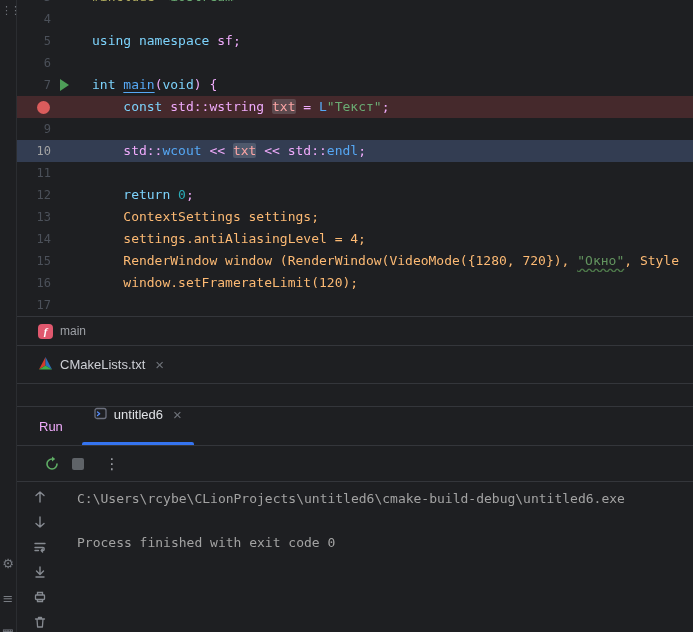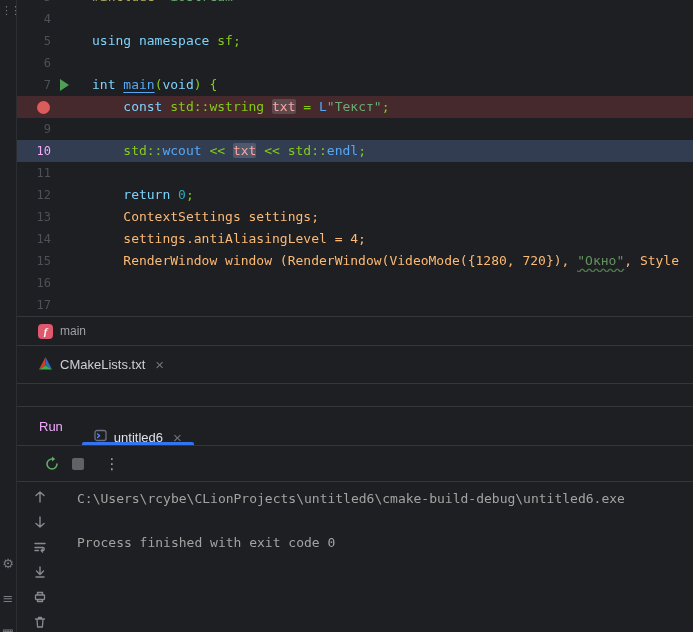--- a/index.html
+++ b/index.html
@@ -13,54 +13,54 @@
   .stripe-bottom { position:absolute; bottom:-8px; left:0; width:16px; display:flex; flex-direction:column; align-items:center; gap:22px; color:#787C83; font-family:"DejaVu Sans",sans-serif; font-size:13px; line-height:1; }
 
   .main { flex:1; min-width:0; display:flex; flex-direction:column; }
 
   
   .editor { height:316px; overflow:hidden; font-family:"DejaVu Sans Mono",monospace; font-size:13px; }
   .code-lines { margin-top:-14px; }
   .line { display:flex; height:22px; line-height:22px; white-space:pre; padding-left:2px; }
   .line.bp  { background:#45292C; }
   .line.cur { background:#333D52; }
-  .line.cur .ln { color:#f0abfc; }
+  .line.cur .ln { color:#a3a3a3; }
   .ln { width:32px; flex:none; display:flex; justify-content:flex-end; align-items:center; color:#4B5059; font-size:12px; }
   .bp-dot { width:13px; height:13px; border-radius:50%; background:#DB5C5C; margin-right:1px; }
   .gslot { width:41px; flex:none; position:relative; }
   .run-arrow { position:absolute; left:9px; top:5px; width:0; height:0;
                border-left:9px solid #4E9E58; border-top:6px solid transparent; border-bottom:6px solid transparent; }
   .code { flex:1; overflow:hidden; }
   .tk-kw  { color:#7dd3fc; }
   .tk-dir { color:#B3AE60; }
   .tk-str { color:#6AAB73; }
   .tk-num { color:#2AACB8; }
   .tk-fn  { color:#56A8F5; }
   .tk-fnu { color:#56A8F5; text-decoration:underline; text-underline-offset:3px; }
-  .tk-pl  { color:#84cc16; }
+  .tk-pl  { color:#f0abfc; }
   .tk-dead { color:#fdba74; }
   .tk-dstr { color:#63945F; text-decoration:underline wavy #4E7A4A; text-underline-offset:3px; }
   .tk-hl  { background:rgba(180,190,200,0.22); border-radius:2px; color:#fca5a5; }
 
   
   .breadcrumbs { height:29px; border-top:1px solid #34363B; display:flex; align-items:center; padding-left:21px; }
   .fn-icon { width:15px; height:15px; border-radius:4px; background:#E0586E; color:#FFF;
              font:italic bold 11px "Liberation Serif",serif; display:flex; align-items:center; justify-content:center; }
   .crumb-label { margin-left:7px; color:#9DA0A6; font-size:12px; }
 
   
   .tabbar { height:38px; border-top:1px solid #34363B; display:flex; align-items:center; }
   .tab { display:flex; align-items:center; gap:7px; padding:0 10px 0 21px; font-size:13px; color:#CED0D6; }
   .tab-close { color:#6F737A; font-size:15px; line-height:1; margin-left:3px; }
   .empty-split { height:23px; border-top:1px solid #34363B; }
 
   
   .run-header { height:39px; border-top:1px solid #34363B; display:flex; align-items:center; }
   .run-title { margin-left:22px; color:#f0abfc; font-size:13px; }
-  .run-tab { margin-left:19px; position:relative; height:100%; display:flex; align-items:flex-end; gap:7px; padding:0 12px; color:#DFE1E5; font-size:13px; }
+  .run-tab { margin-left:19px; position:relative; height:100%; display:flex; align-items:flex-start; gap:7px; padding:0 12px; color:#DFE1E5; font-size:13px; }
   .run-tab::after { content:""; position:absolute; left:0; right:0; bottom:0; height:3px; background:#3574F0; border-radius:2px 2px 0 0; }
   .run-toolbar { height:36px; border-top:1px solid #34363B; display:flex; align-items:center; padding-left:22px; }
   .tb-btn { width:26px; height:26px; display:flex; align-items:center; justify-content:center; border-radius:4px; }
   .stop-sq { width:12px; height:12px; border-radius:2px; background:#5F6368; }
   .more-dots { color:#9DA0A6; font-family:"DejaVu Sans",sans-serif; font-size:15px; margin-left:8px; }
 
   
   .console { flex:1; display:flex; border-top:1px solid #34363B; overflow:hidden;
              font-family:"DejaVu Sans Mono",monospace; font-size:13px; line-height:22px; }
   .console-gutter { width:46px; flex:none; display:flex; flex-direction:column; align-items:center; gap:11px; padding-top:8px; }
@@ -93,21 +93,21 @@
           <div class="line"><span class="ln">6</span><span class="gslot"></span><span class="code"></span></div>
           <div class="line"><span class="ln">7</span><span class="gslot"><span class="run-arrow"></span></span><span class="code"><span class="tk-kw">int </span><span class="tk-fnu">main</span><span class="tk-pl">(</span><span class="tk-kw">void</span><span class="tk-pl">) {</span></span></div>
           <div class="line bp"><span class="ln"><span class="bp-dot"></span></span><span class="gslot"></span><span class="code"><span class="tk-pl">    </span><span class="tk-kw">const</span><span class="tk-pl"> std::wstring </span><span class="tk-hl">txt</span><span class="tk-pl"> = </span><span class="tk-fn">L</span><span class="tk-str">"Текст"</span><span class="tk-pl">;</span></span></div>
           <div class="line"><span class="ln">9</span><span class="gslot"></span><span class="code"></span></div>
           <div class="line cur"><span class="ln">10</span><span class="gslot"></span><span class="code"><span class="tk-pl">    std::</span><span class="tk-fn">wcout</span><span class="tk-pl"> &lt;&lt; </span><span class="tk-hl">txt</span><span class="tk-pl"> &lt;&lt; </span><span class="tk-pl">std::</span><span class="tk-fn">endl</span><span class="tk-pl">;</span></span></div>
           <div class="line"><span class="ln">11</span><span class="gslot"></span><span class="code"></span></div>
           <div class="line"><span class="ln">12</span><span class="gslot"></span><span class="code"><span class="tk-pl">    </span><span class="tk-kw">return </span><span class="tk-num">0</span><span class="tk-pl">;</span></span></div>
           <div class="line"><span class="ln">13</span><span class="gslot"></span><span class="code"><span class="tk-dead">    ContextSettings settings;</span></span></div>
           <div class="line"><span class="ln">14</span><span class="gslot"></span><span class="code"><span class="tk-dead">    settings.antiAliasingLevel = 4;</span></span></div>
           <div class="line"><span class="ln">15</span><span class="gslot"></span><span class="code"><span class="tk-dead">    RenderWindow window (RenderWindow(VideoMode({1280, 720}), </span><span class="tk-dstr">"Окно"</span><span class="tk-dead">, Style</span></span></div>
-          <div class="line"><span class="ln">16</span><span class="gslot"></span></div>
+          <div class="line"><span class="ln">16</span><span class="gslot"></span><span class="code"><span class="tk-dead">    window.setFramerateLimit(120);</span></span></div>
           <div class="line"><span class="ln">17</span><span class="gslot"></span><span class="code"></span></div>
         </div>
     </div>
 
     <div class="breadcrumbs">
       <span class="fn-icon">f</span>
       <span class="crumb-label">main</span>
     </div>
 
     <div class="tabbar">

